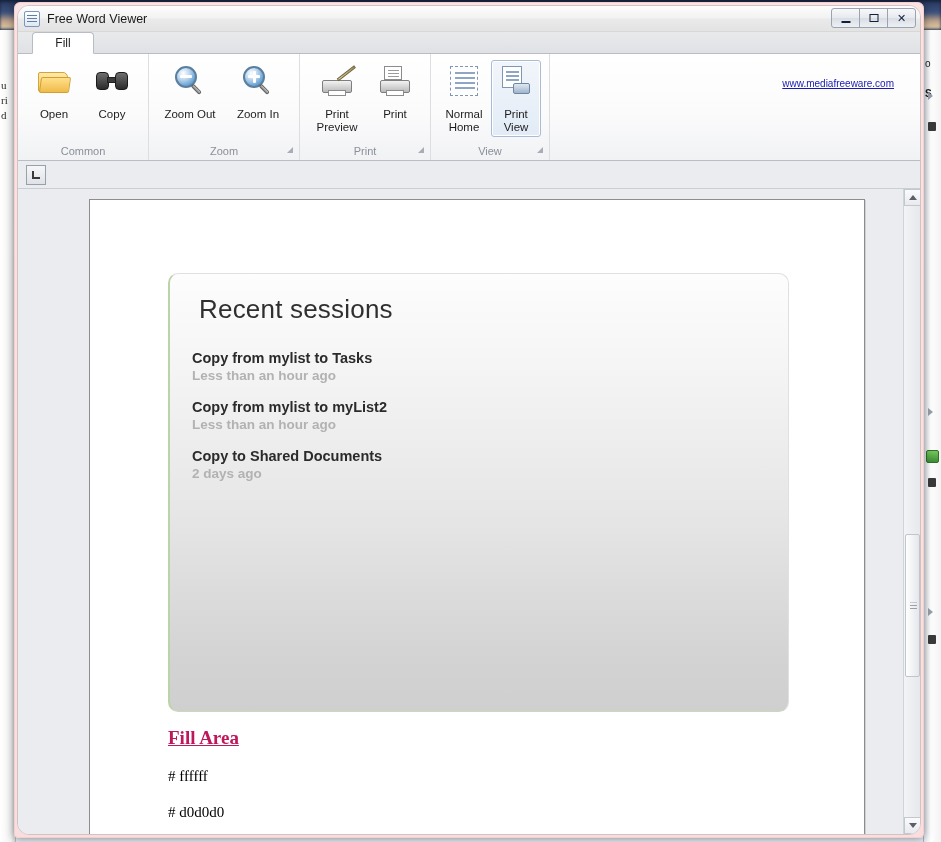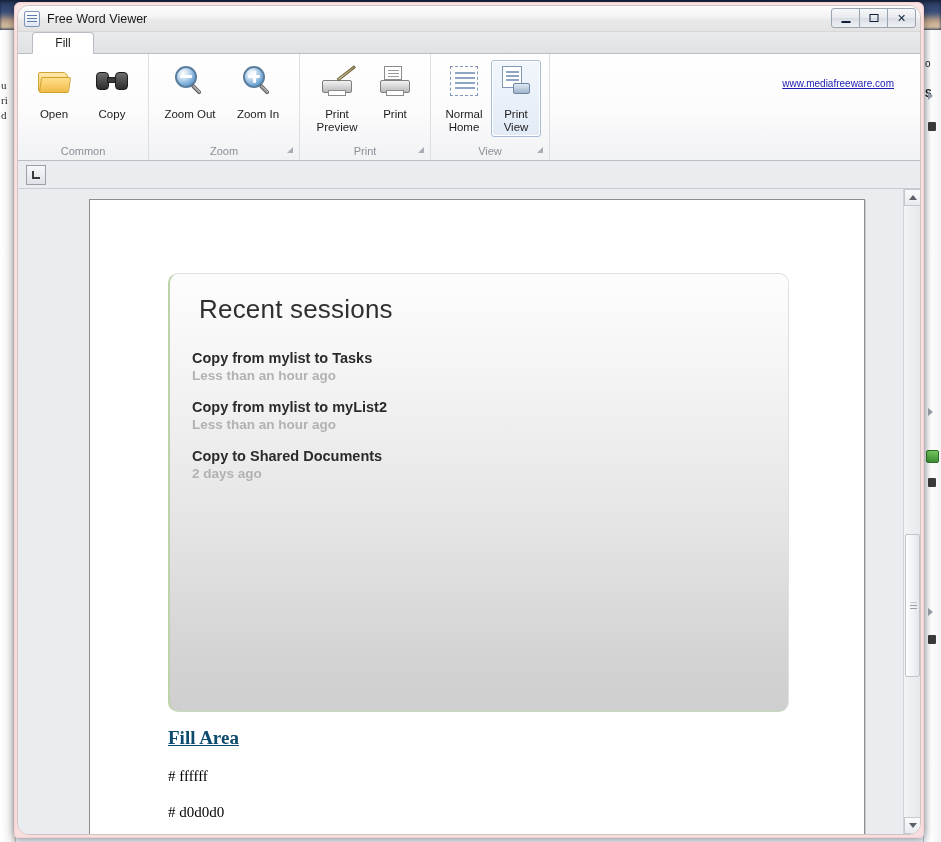--- a/index.html
+++ b/index.html
@@ -392,21 +392,21 @@
     font-size: 14.5px; color: #2b2b2b; line-height: 18px;
   }
   .session-time {
     font-size: 13.5px; color: #b2b2b2; line-height: 17px;
   }
 
   
   #doc-body { position: absolute; left: 78px; top: 527px; width: 560px; }
   #fill-area-heading {
     font-family: "Liberation Serif", serif;
-    font-size: 19px; font-weight: bold; color: #0c4a6e;
+    font-size: 19px; font-weight: bold; color: #be185d;
     text-decoration: underline;
     margin-bottom: 19px;
     display: inline-block;
   }
   .doc-line {
     font-family: "Liberation Serif", serif;
     font-size: 15px; color: #000;
     margin-bottom: 19px;
   }
 

